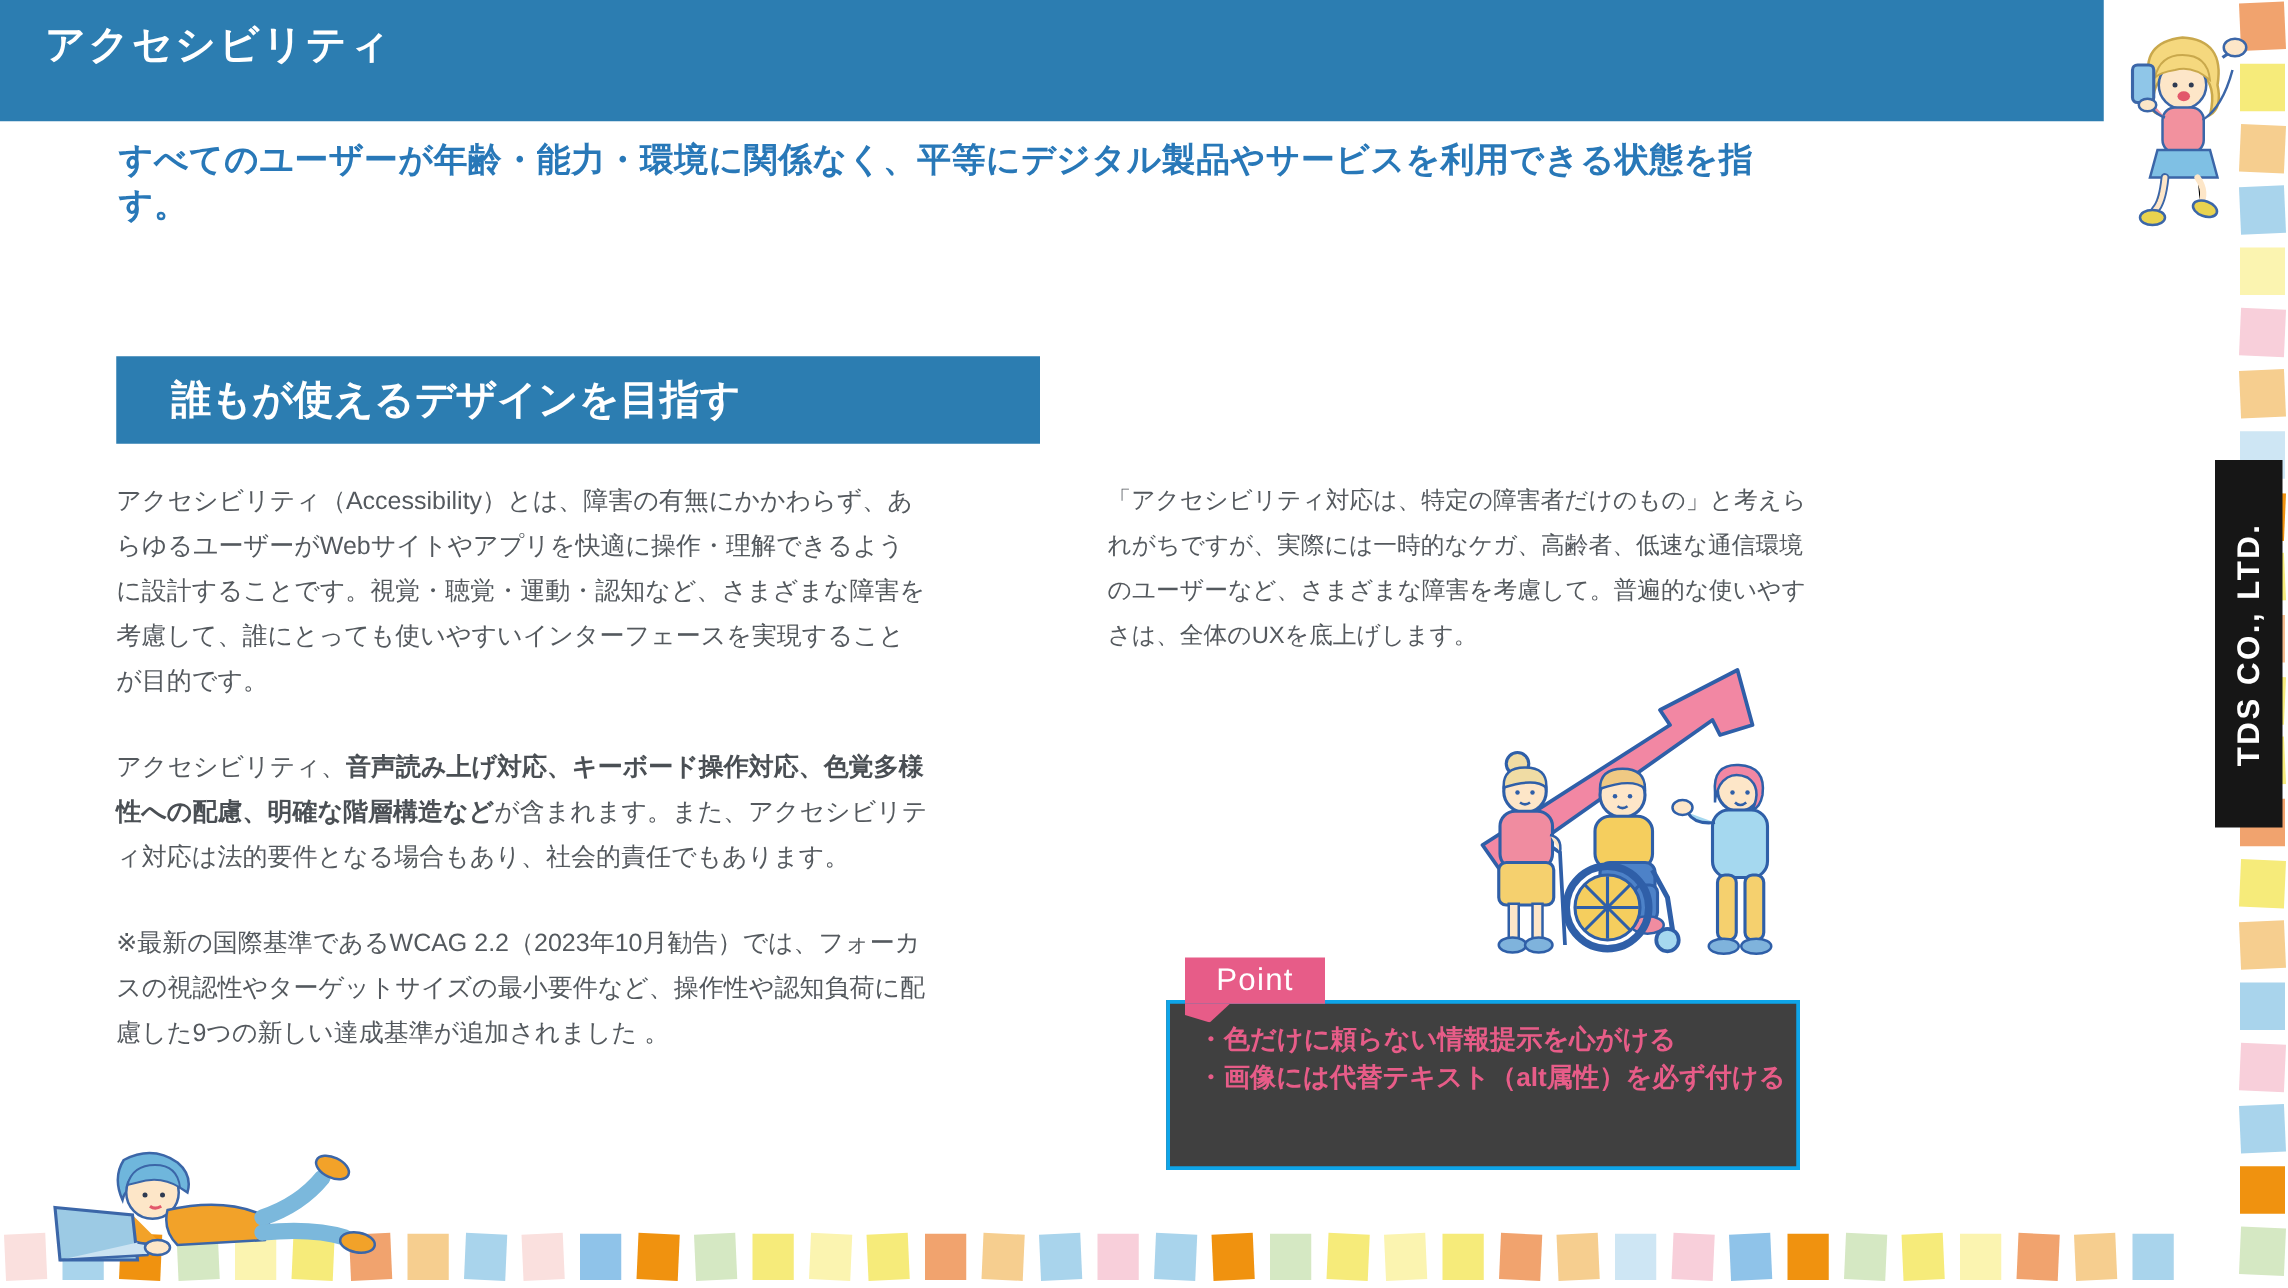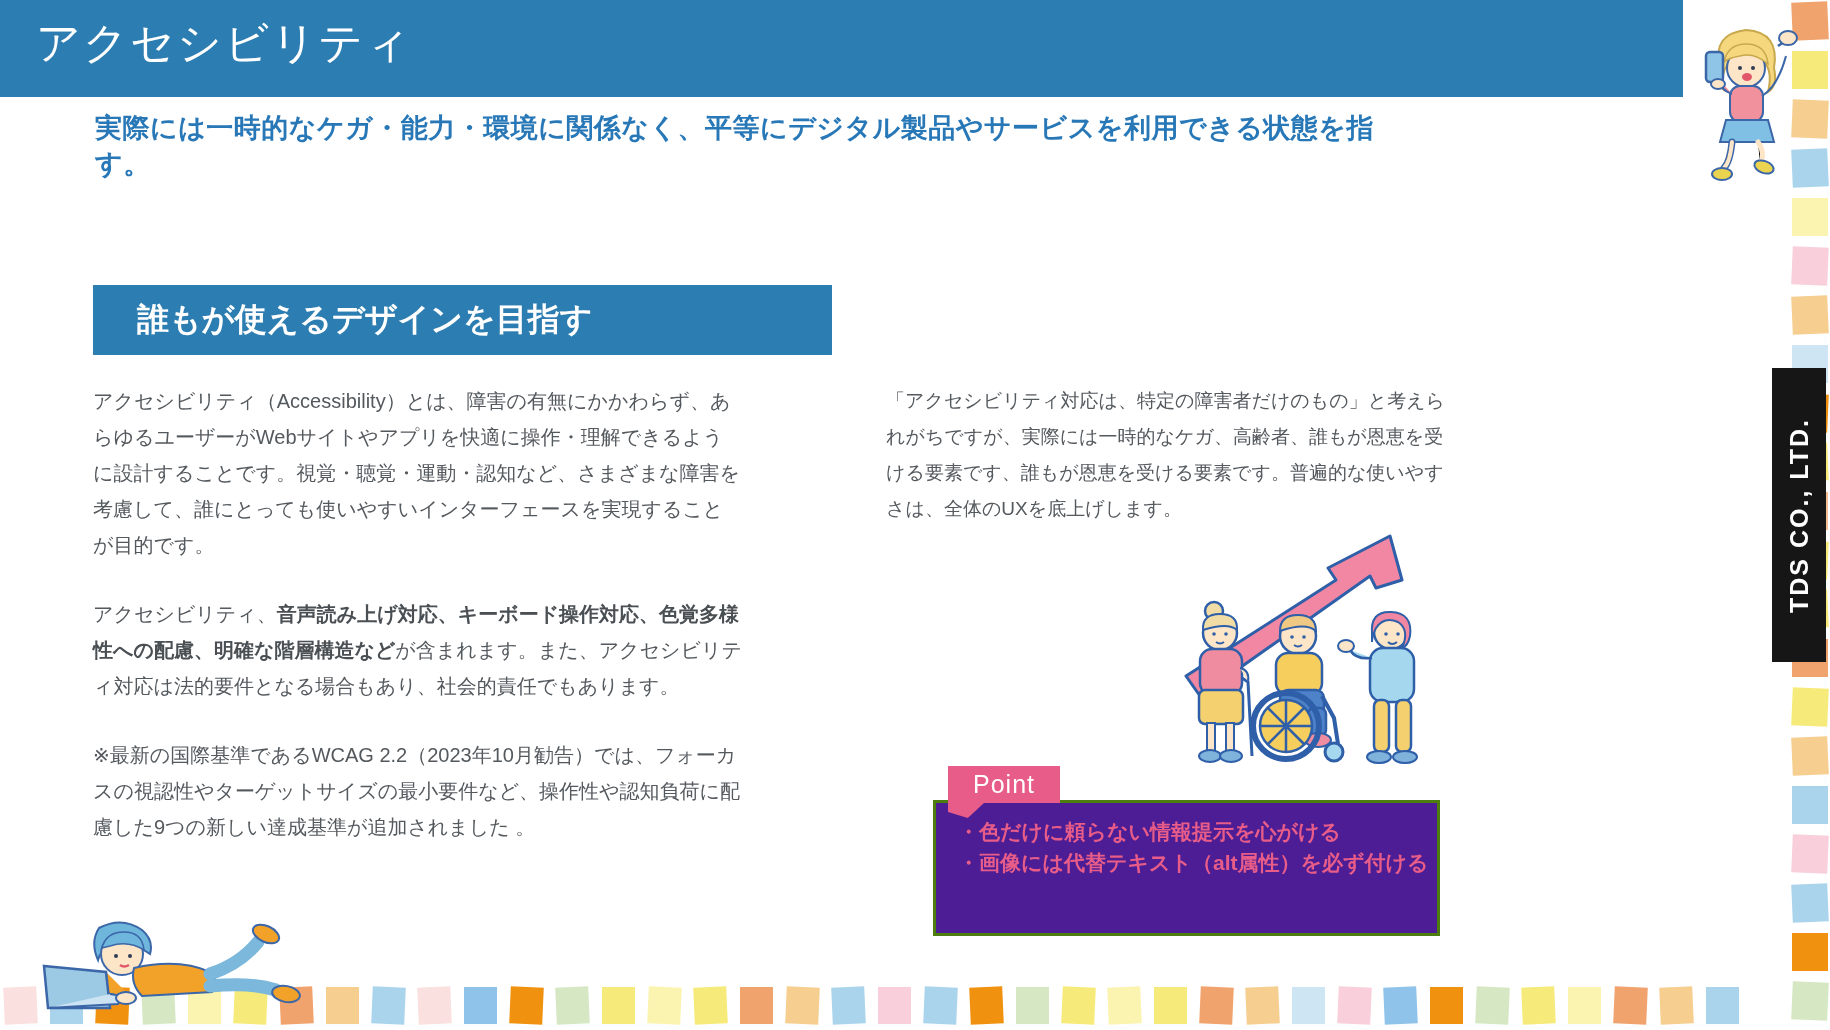--- a/index.html
+++ b/index.html
@@ -1,39 +1,39 @@
 <!DOCTYPE html>
 <html><head>
 <meta charset="utf-8">
 <style>
   html,body{margin:0;padding:0;}
   body{font-family:"Liberation Sans","DejaVu Sans",sans-serif;background:#ffffff;}
   .page{position:relative;width:1830px;height:1030px;background:#ffffff;overflow:hidden;}
 
   
   .header-bar{position:absolute;left:0;top:0;width:1683px;height:97px;background:#2C7DB1;z-index:2;}
-  .page-title{position:absolute;left:36px;top:14px;color:#ffffff;font-size:44px;font-weight:normal;letter-spacing:2px;}
+  .page-title{position:absolute;left:36px;top:14px;color:#ffffff;font-size:32px;font-weight:bold;letter-spacing:2px;}
   .intro{position:absolute;left:95px;top:110px;width:1320px;color:#2878B8;font-size:27px;font-weight:bold;letter-spacing:0.5px;}
 
   
   .section-bar{position:absolute;top:285px;height:70px;background:#2C7DB1;color:#ffffff;
     font-size:32px;font-weight:bold;display:flex;align-items:center;padding-left:22px;box-sizing:border-box;z-index:2;}
   .bar-left{left:93px;width:739px;padding-left:44px;}
   .bar-right{left:886px;width:546px;}
 
   
   .left-body{position:absolute;left:93px;top:383px;width:650px;color:#54595E;font-size:20px;line-height:36px;z-index:2;}
   .left-body p{margin:0 0 33px 0;}
   .right-body{position:absolute;left:886px;top:383px;width:562px;color:#54595E;font-size:19px;line-height:36px;z-index:2;}
   .right-body p{margin:0;}
   .left-body b{color:#4A4F54;}
 
   
-  .point-box{position:absolute;left:933px;top:800px;width:507px;height:136px;border:3px solid #4d7c0f;
-    background:#4c1d95;box-sizing:border-box;z-index:3;padding:13px 0 0 22px;}
+  .point-box{position:absolute;left:933px;top:800px;width:507px;height:136px;border:3px solid #0ea5e9;
+    background:#404040;box-sizing:border-box;z-index:3;padding:13px 0 0 22px;}
   .point-item{color:#E75C88;font-size:21px;font-weight:bold;line-height:31px;}
   .point-label{position:absolute;left:948px;top:766px;width:112px;height:37px;background:#E75C88;color:#ffffff;
     font-size:25px;display:flex;align-items:center;justify-content:center;z-index:4;letter-spacing:1px;}
   .point-label::after{content:'';position:absolute;left:0;top:100%;width:36px;height:15px;background:#E75C88;
     clip-path:polygon(0 0,100% 0,55% 100%,0 60%);}
 
   
   .brand-banner{position:absolute;left:1772px;top:368px;width:54px;height:294px;background:#161616;z-index:6;
     display:flex;align-items:center;justify-content:center;}
   .brand-banner span{transform:rotate(-90deg);white-space:nowrap;color:#ffffff;font-weight:bold;font-size:25px;letter-spacing:2px;}
@@ -117,33 +117,33 @@
       <div class="tile" style="background: rgb(246, 235, 122);"></div>
       <div class="tile" style="background: rgb(251, 244, 176);"></div>
       <div class="tile" style="background: rgb(241, 163, 110);"></div>
       <div class="tile" style="background: rgb(246, 206, 143);"></div>
       <div class="tile" style="background: rgb(169, 212, 236);"></div>
     </div>
 
   <div class="header-bar">
     <div class="page-title">アクセシビリティ</div>
   </div>
-  <div class="intro">実際には一時的なケガ・能力・環境に関係なく、平等にデジタル製品やサービスを利用できる状態を指す。</div>
+  <div class="intro">すべてのユーザーが年齢・能力・環境に関係なく、平等にデジタル製品やサービスを利用できる状態を指す。</div>
 
   <div class="section-bar bar-left">
     <span>誰もが使えるデザインを目指す</span>
   </div>
   <div class="left-body">
     <p>アクセシビリティ（Accessibility）とは、障害の有無にかかわらず、あらゆるユーザーがWebサイトやアプリを快適に操作・理解できるように設計することです。視覚・聴覚・運動・認知など、さまざまな障害を考慮して、誰にとっても使いやすいインターフェースを実現することが目的です。</p>
     <p><span>アクセシビリティ、</span><b>音声読み上げ対応、キーボード操作対応、色覚多様性への配慮、明確な階層構造など</b><span>が含まれます。また、アクセシビリティ対応は法的要件となる場合もあり、社会的責任でもあります。</span></p>
     <p>※最新の国際基準であるWCAG 2.2（2023年10月勧告）では、フォーカスの視認性やターゲットサイズの最小要件など、操作性や認知負荷に配慮した9つの新しい達成基準が追加されました 。</p>
   </div>
 
   <div class="right-body">
-    <p>「アクセシビリティ対応は、特定の障害者だけのもの」と考えられがちですが、実際には一時的なケガ、高齢者、誰もが恩恵を受ける要素です、誰もが恩恵を受ける要素です。普遍的な使いやすさは、全体のUXを底上げします。</p>
+    <p>「アクセシビリティ対応は、特定の障害者だけのもの」と考えられがちですが、実際には一時的なケガ、高齢者、低速な通信環境のユーザーなど、さまざまな障害を考慮して。普遍的な使いやすさは、全体のUXを底上げします。</p>
   </div>
 
   <div class="point-label">Point</div>
   <div class="point-box">
     <div class="point-item">・色だけに頼らない情報提示を心がける</div>
     <div class="point-item">・画像には代替テキスト（alt属性）を必ず付ける</div>
   </div>
 
   <div class="brand-banner">
     <span>TDS CO., LTD.</span>

